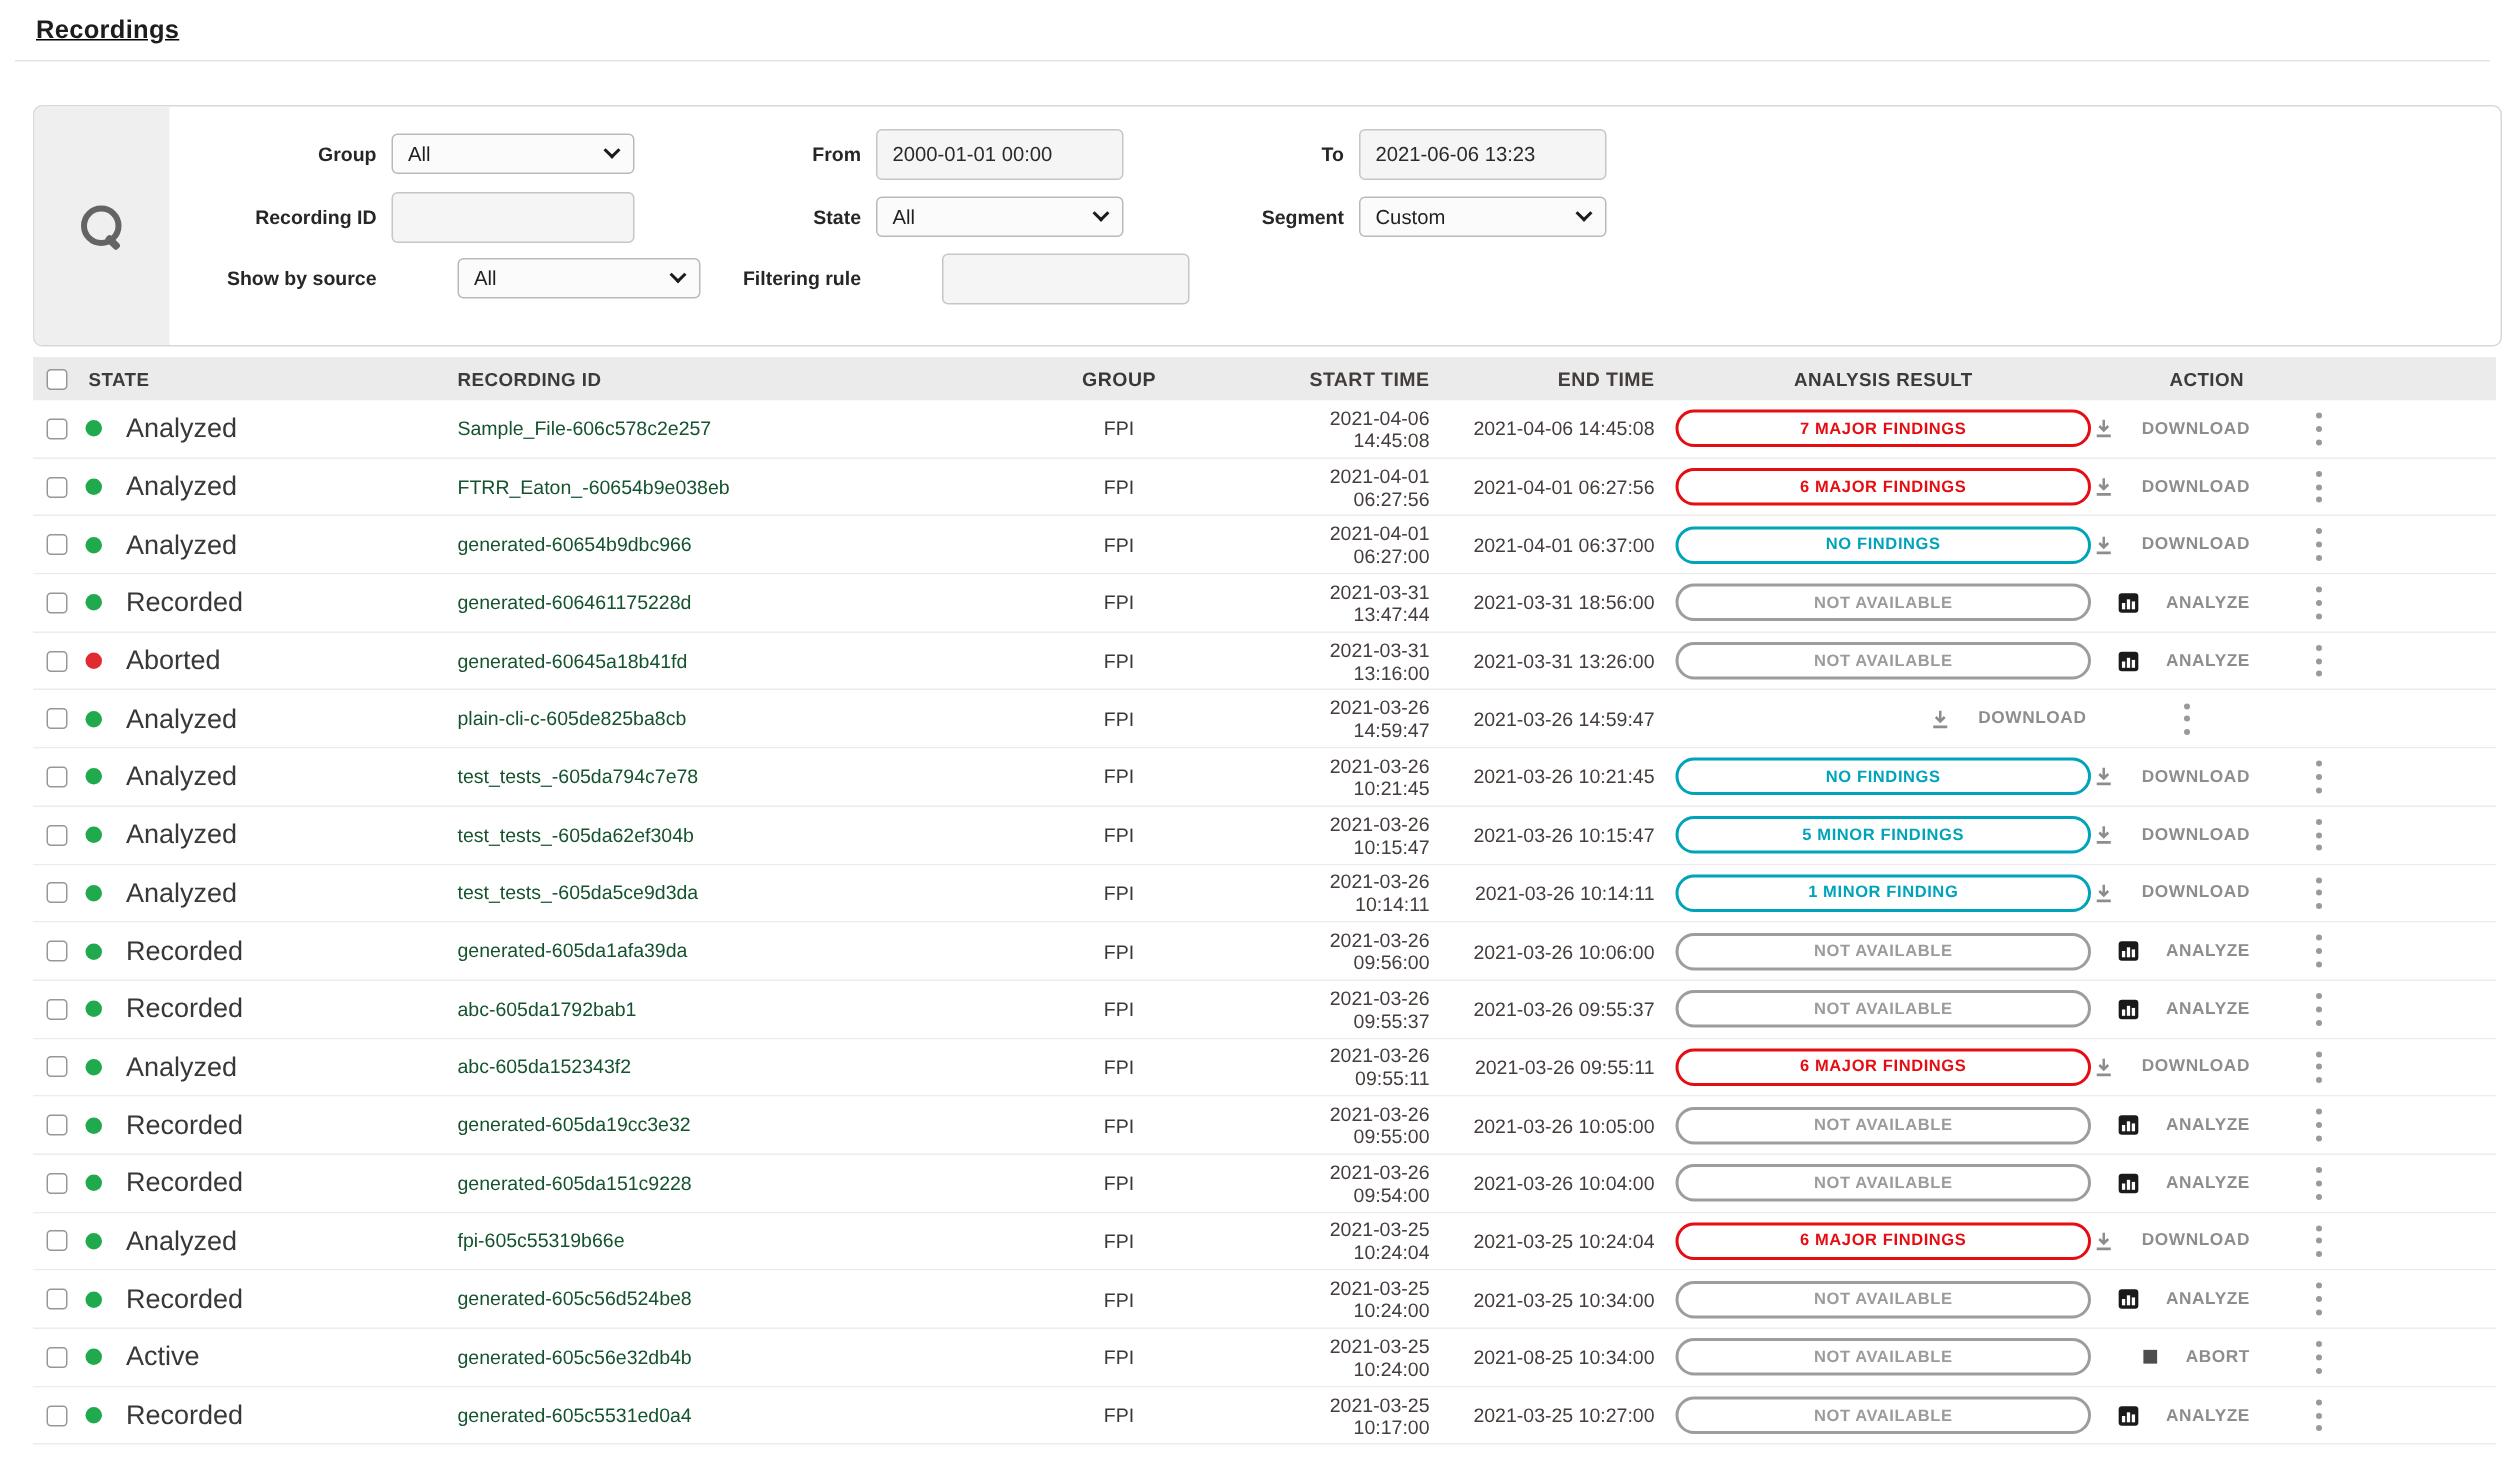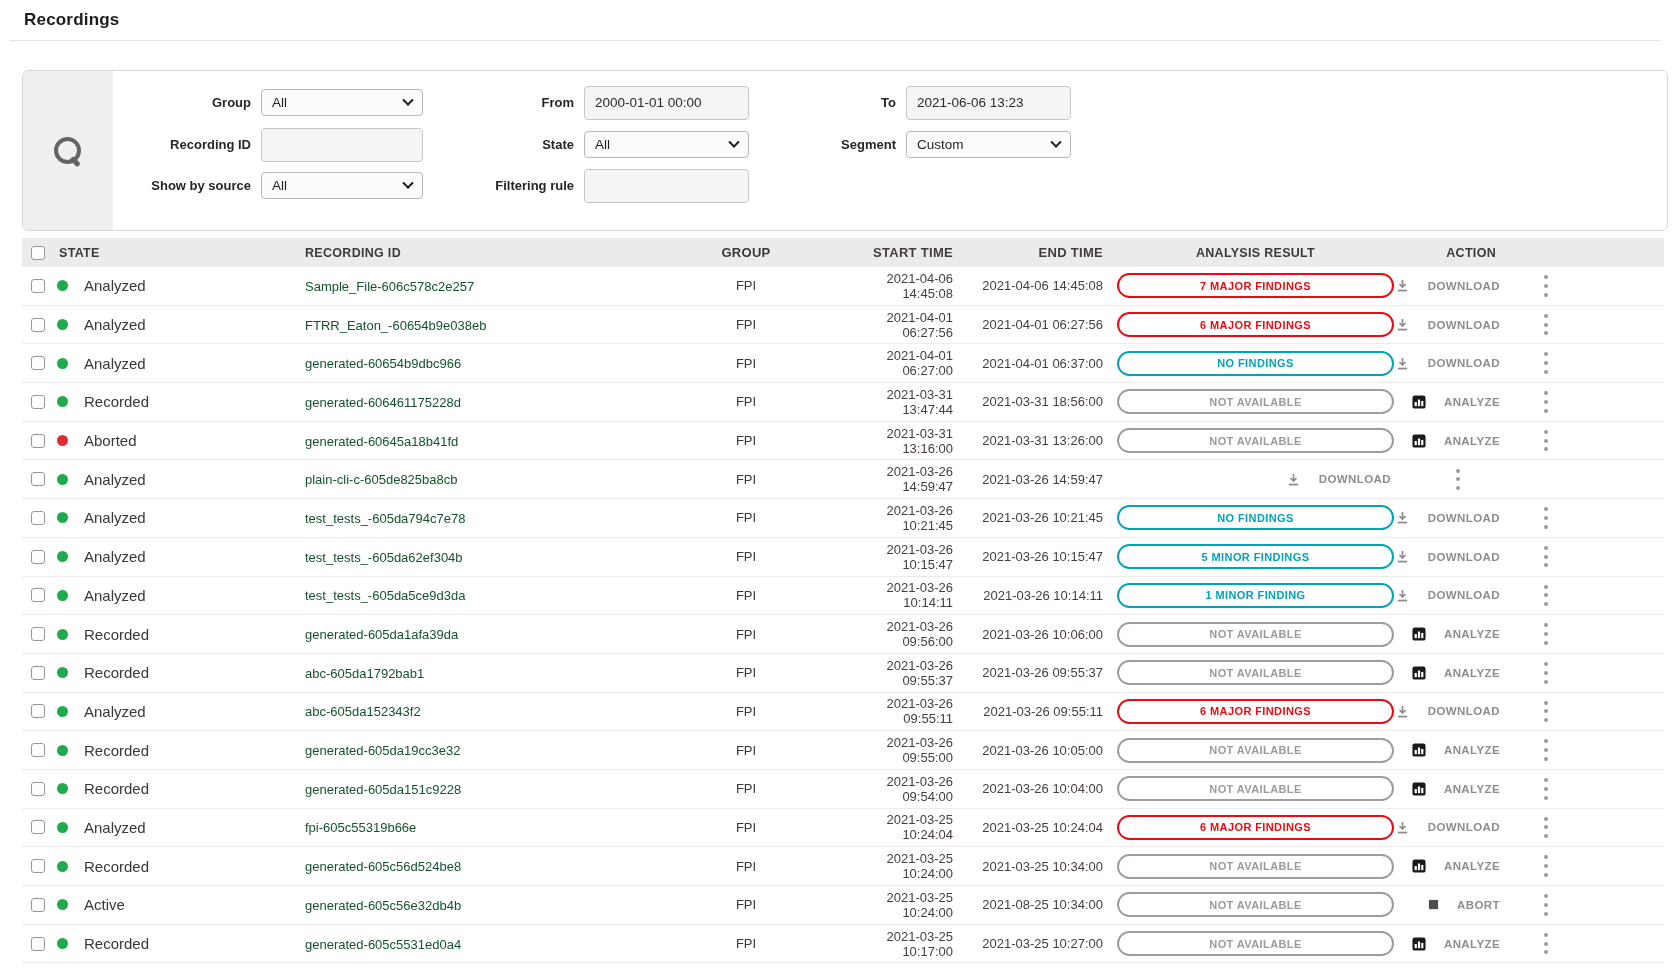--- a/index.html
+++ b/index.html
@@ -1,56 +1,56 @@
 <!DOCTYPE html>
 <html><head>
 <meta charset="utf-8">
 <style>
   * { margin:0; padding:0; box-sizing:border-box; }
   html,body { background:#fff; }
   body { font-family:"Liberation Sans", sans-serif; }
   .screen { position:relative; width:1676px; height:973px; background:#fff; overflow:hidden; }
 
   
-  .titlebar { position:absolute; top:0; left:10px; right:16px; height:41px; display:flex; align-items:center; border-bottom:1px solid #e3e3e3; }
+  .titlebar { position:absolute; top:0; left:10px; right:16px; height:41px; display:flex; align-items:center; border-bottom:1px solid #e3e3e3;text-decoration:underline; }
   .titlebar h1 { font-size:17px; font-weight:700; color:#1d1d1d; margin-left:14px; letter-spacing:.2px; }
 
   
   .filter-card { position:absolute; left:22px; top:70px; width:1646px; height:161px; background:#fff; border:1px solid #d8d8d8; border-radius:6px; }
   .search-box { position:absolute; left:0; top:0; bottom:0; width:90px; background:#efefef; border-radius:5px 0 0 5px; display:flex; align-items:center; justify-content:center; cursor:pointer; }
   .mag { position:relative; width:30px; height:30px; }
   .mag::before { content:''; position:absolute; left:1px; top:1px; width:19px; height:19px; border:4px solid #646464; border-radius:50%; }
   .mag::after { content:''; position:absolute; left:20px; top:20px; width:11px; height:5px; background:#646464; border-radius:2px; transform:rotate(45deg); transform-origin:0 0; }
 
   .fld { position:absolute; display:flex; align-items:center; height:27px; }
   .fld .f-label { font-size:13px; font-weight:700; color:#262626; text-align:right; margin-right:10px; }
   .pos-c1 { left:60px; }  .pos-c1 .f-label { width:168px; }
   .pos-c2 { left:430px; } .pos-c2 .f-label { width:121px; }
   .pos-c3 { left:773px; } .pos-c3 .f-label { width:100px; }
-  .row1 { top:18px; } .row2 { top:60px; } .row3 { top:101px; }
+  .row1 { top:18px; } .row2 { top:60px; } .row3 { top:101px;gap:44px; }
   .w1 { width:162px; } .w2 { width:165px; }
 
   .sel { height:27px; border:1px solid #b9b9b9; border-radius:4px; background:#fbfbfb; display:flex; align-items:center; justify-content:space-between; padding:0 10px; font-size:13.5px; color:#1f1f1f; cursor:pointer; }
   .chev { width:8px; height:8px; border-right:2px solid #1b1b1b; border-bottom:2px solid #1b1b1b; transform:rotate(45deg) translate(-2px,-2px); }
   .inp { height:27px; border:1px solid #c6c6c6; border-radius:4px; background:#f5f5f5; padding:16px 10px; font-size:13.5px; color:#2a2a2a; font-family:"Liberation Sans", sans-serif; outline:none; }
 
   
   .tgrid { display:grid; grid-template-columns:30px 246px 342px 212px 106px 150px 295px 109px 68px 1fr; align-items:center; }
   .thead { position:absolute; top:238px; left:22px; width:1642px; height:29px; background:#ebebeb; font-size:12.5px; font-weight:700; color:#3b3b3b; letter-spacing:.3px; }
   .tbody { position:absolute; top:267px; left:22px; width:1642px; }
   .trow { height:38.7px; border-bottom:1px solid #ececec; background:#fff; }
 
   .c-check { padding-left:9px; }
   .checkbox { display:block; width:14px; height:14px; border:1.5px solid #979797; border-radius:3px; background:#fff; cursor:pointer; }
   .c-state { display:flex; align-items:center; padding-left:5px; }
   .thead .c-state { padding-left:7px; }
   .dot { width:11px; height:11px; border-radius:50%; flex:0 0 auto; }
   .dot--green { background:#21a94d; }
   .dot--red { background:#e02b30; }
-  .state-label { margin-left:16px; font-size:15px; color:#383838; }
+  .state-label { margin-left:16px; font-size:18px; color:#383838; }
   .c-recid { padding-left:7px; }
   .rec-link { font-size:13px; color:#14532d; text-decoration:none; cursor:pointer; }
   .c-group { text-align:center; font-size:13px; color:#383838; }
   .c-start, .c-end { text-align:right; padding-right:5px; font-size:13px; color:#453d3c; }
   .c-badge { display:flex; justify-content:center; }
   .badge { width:277px; height:25px; border:2px solid; border-radius:13px; display:flex; align-items:center; justify-content:center; font-size:11px; font-weight:700; letter-spacing:.4px; background:#fff; }
   .badge--major { border-color:#e60d12; color:#e60d12; }
   .badge--info  { border-color:#00a4ba; color:#00a4ba; }
   .badge--na    { border-color:#9d9d9d; color:#9b9b9b; }
   .c-action { display:flex; justify-content:flex-end; padding-right:12px; }

